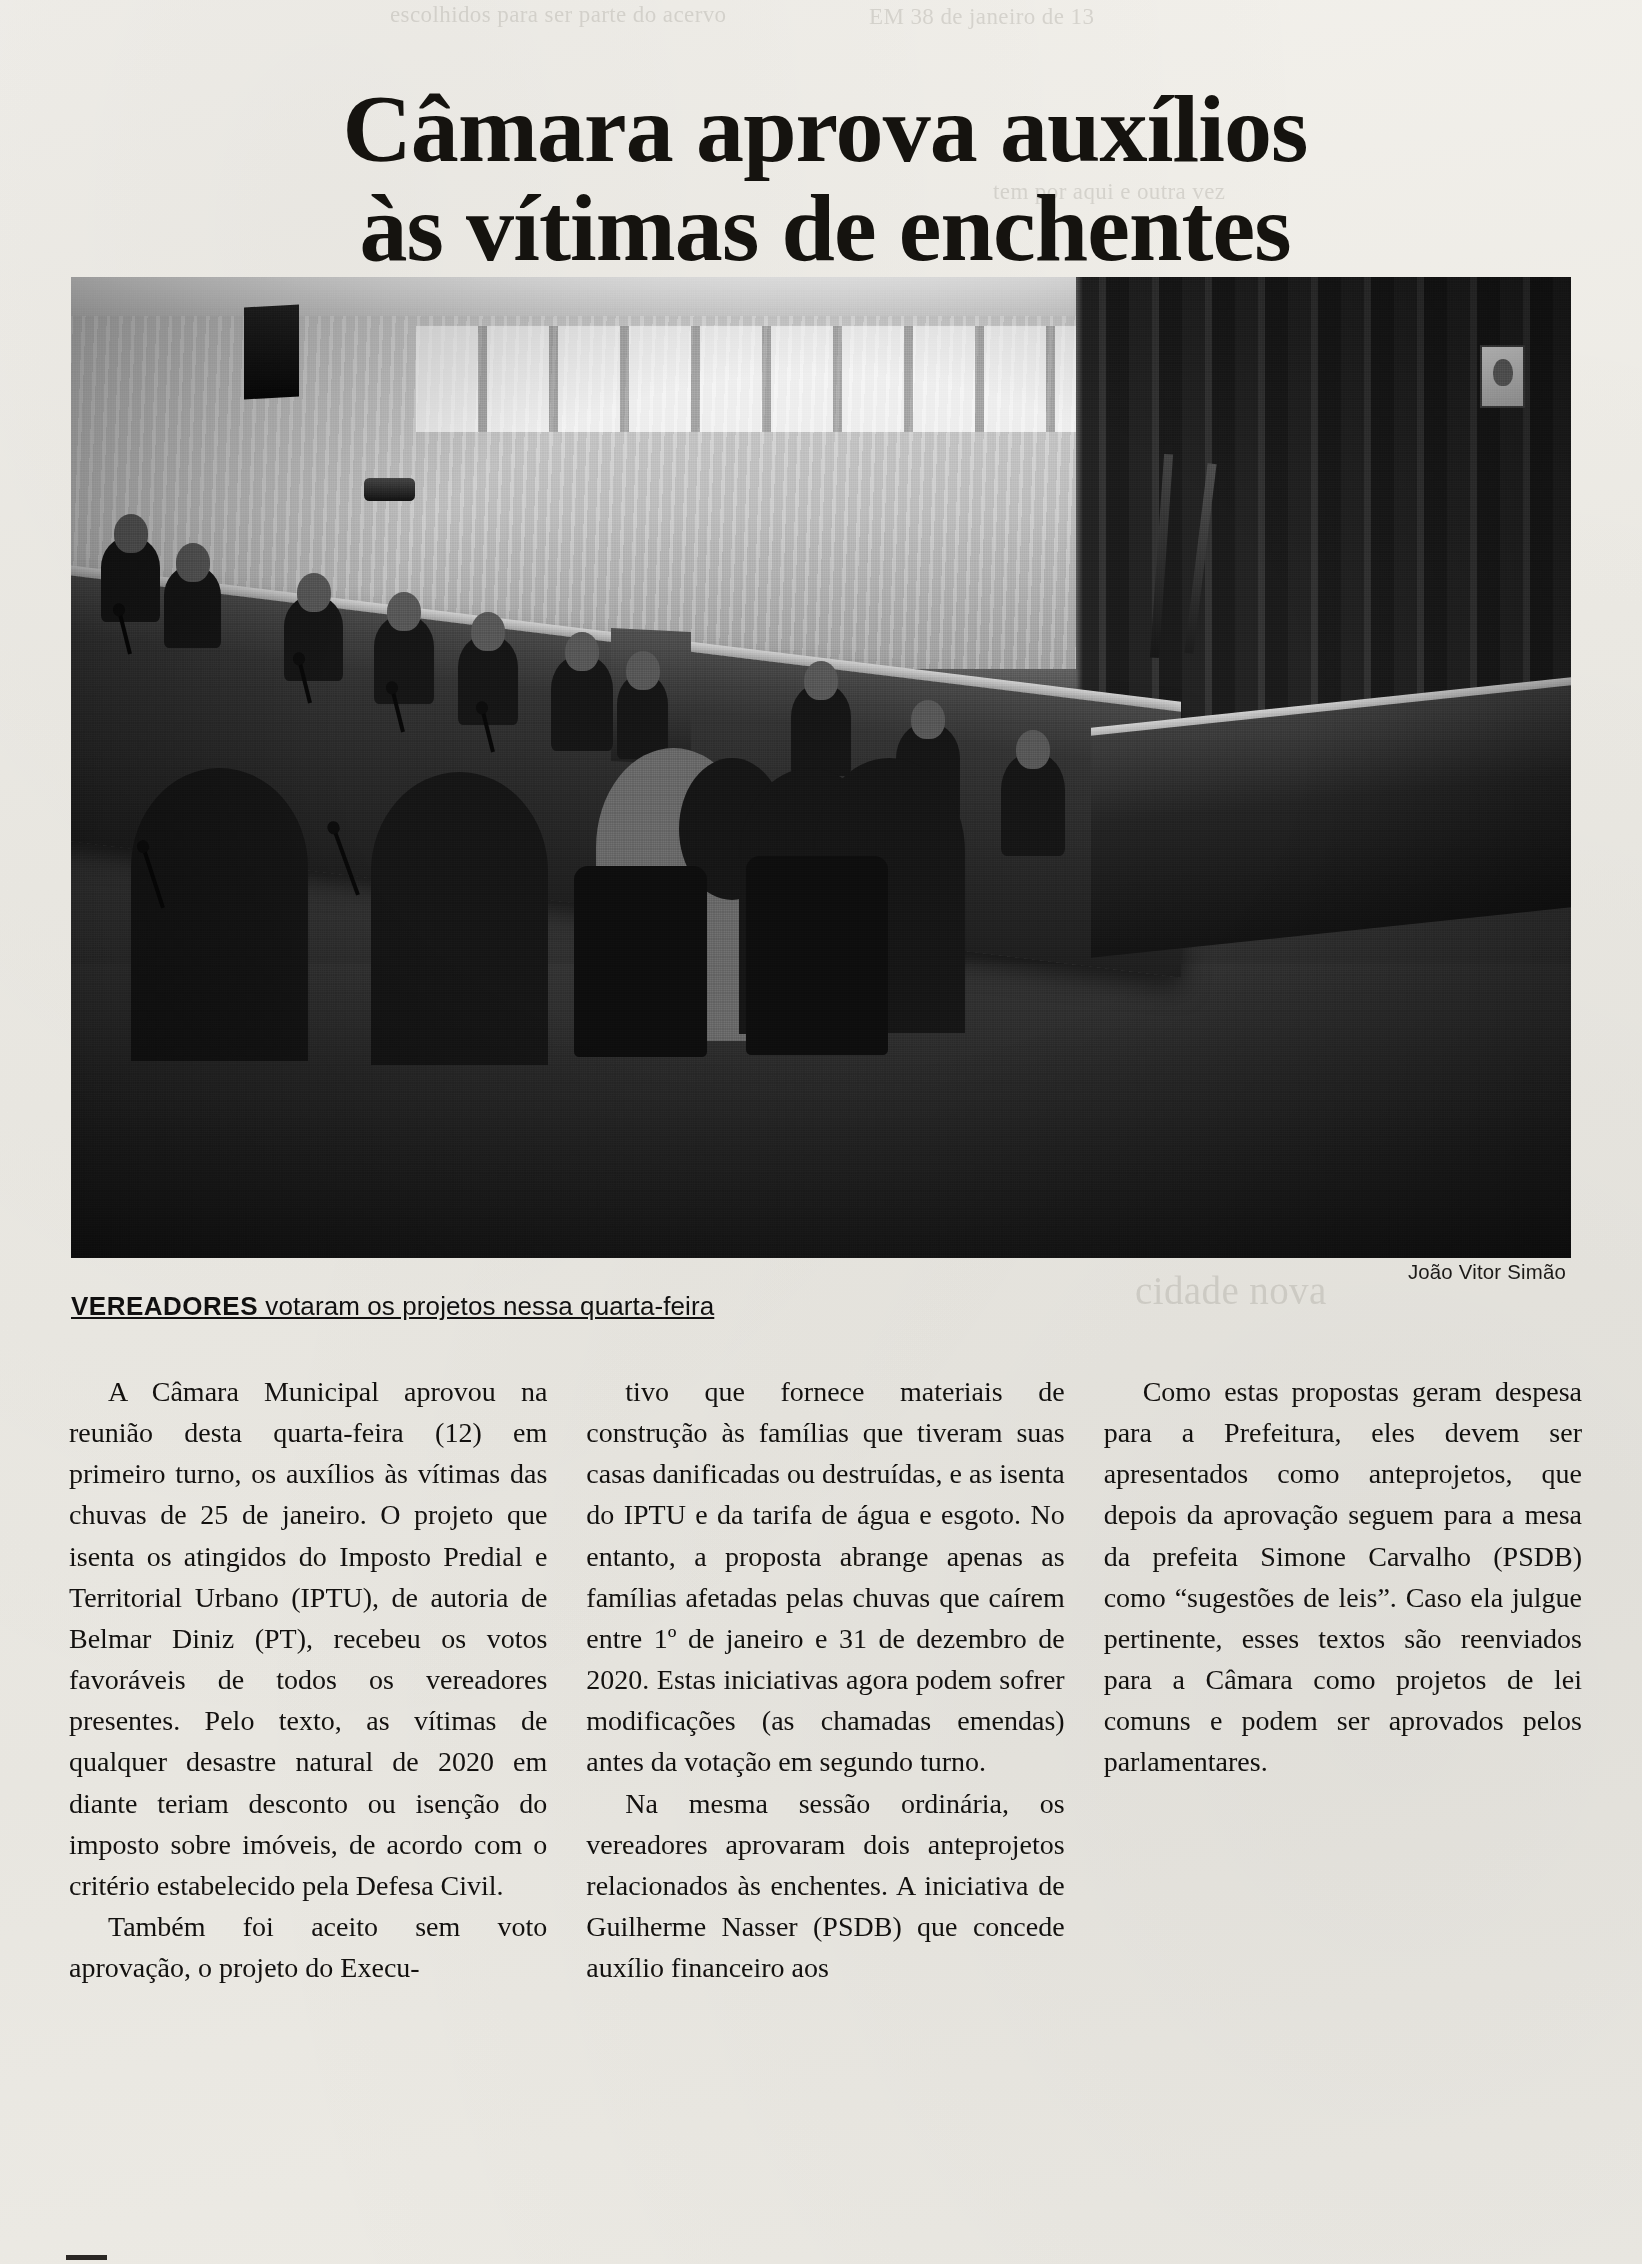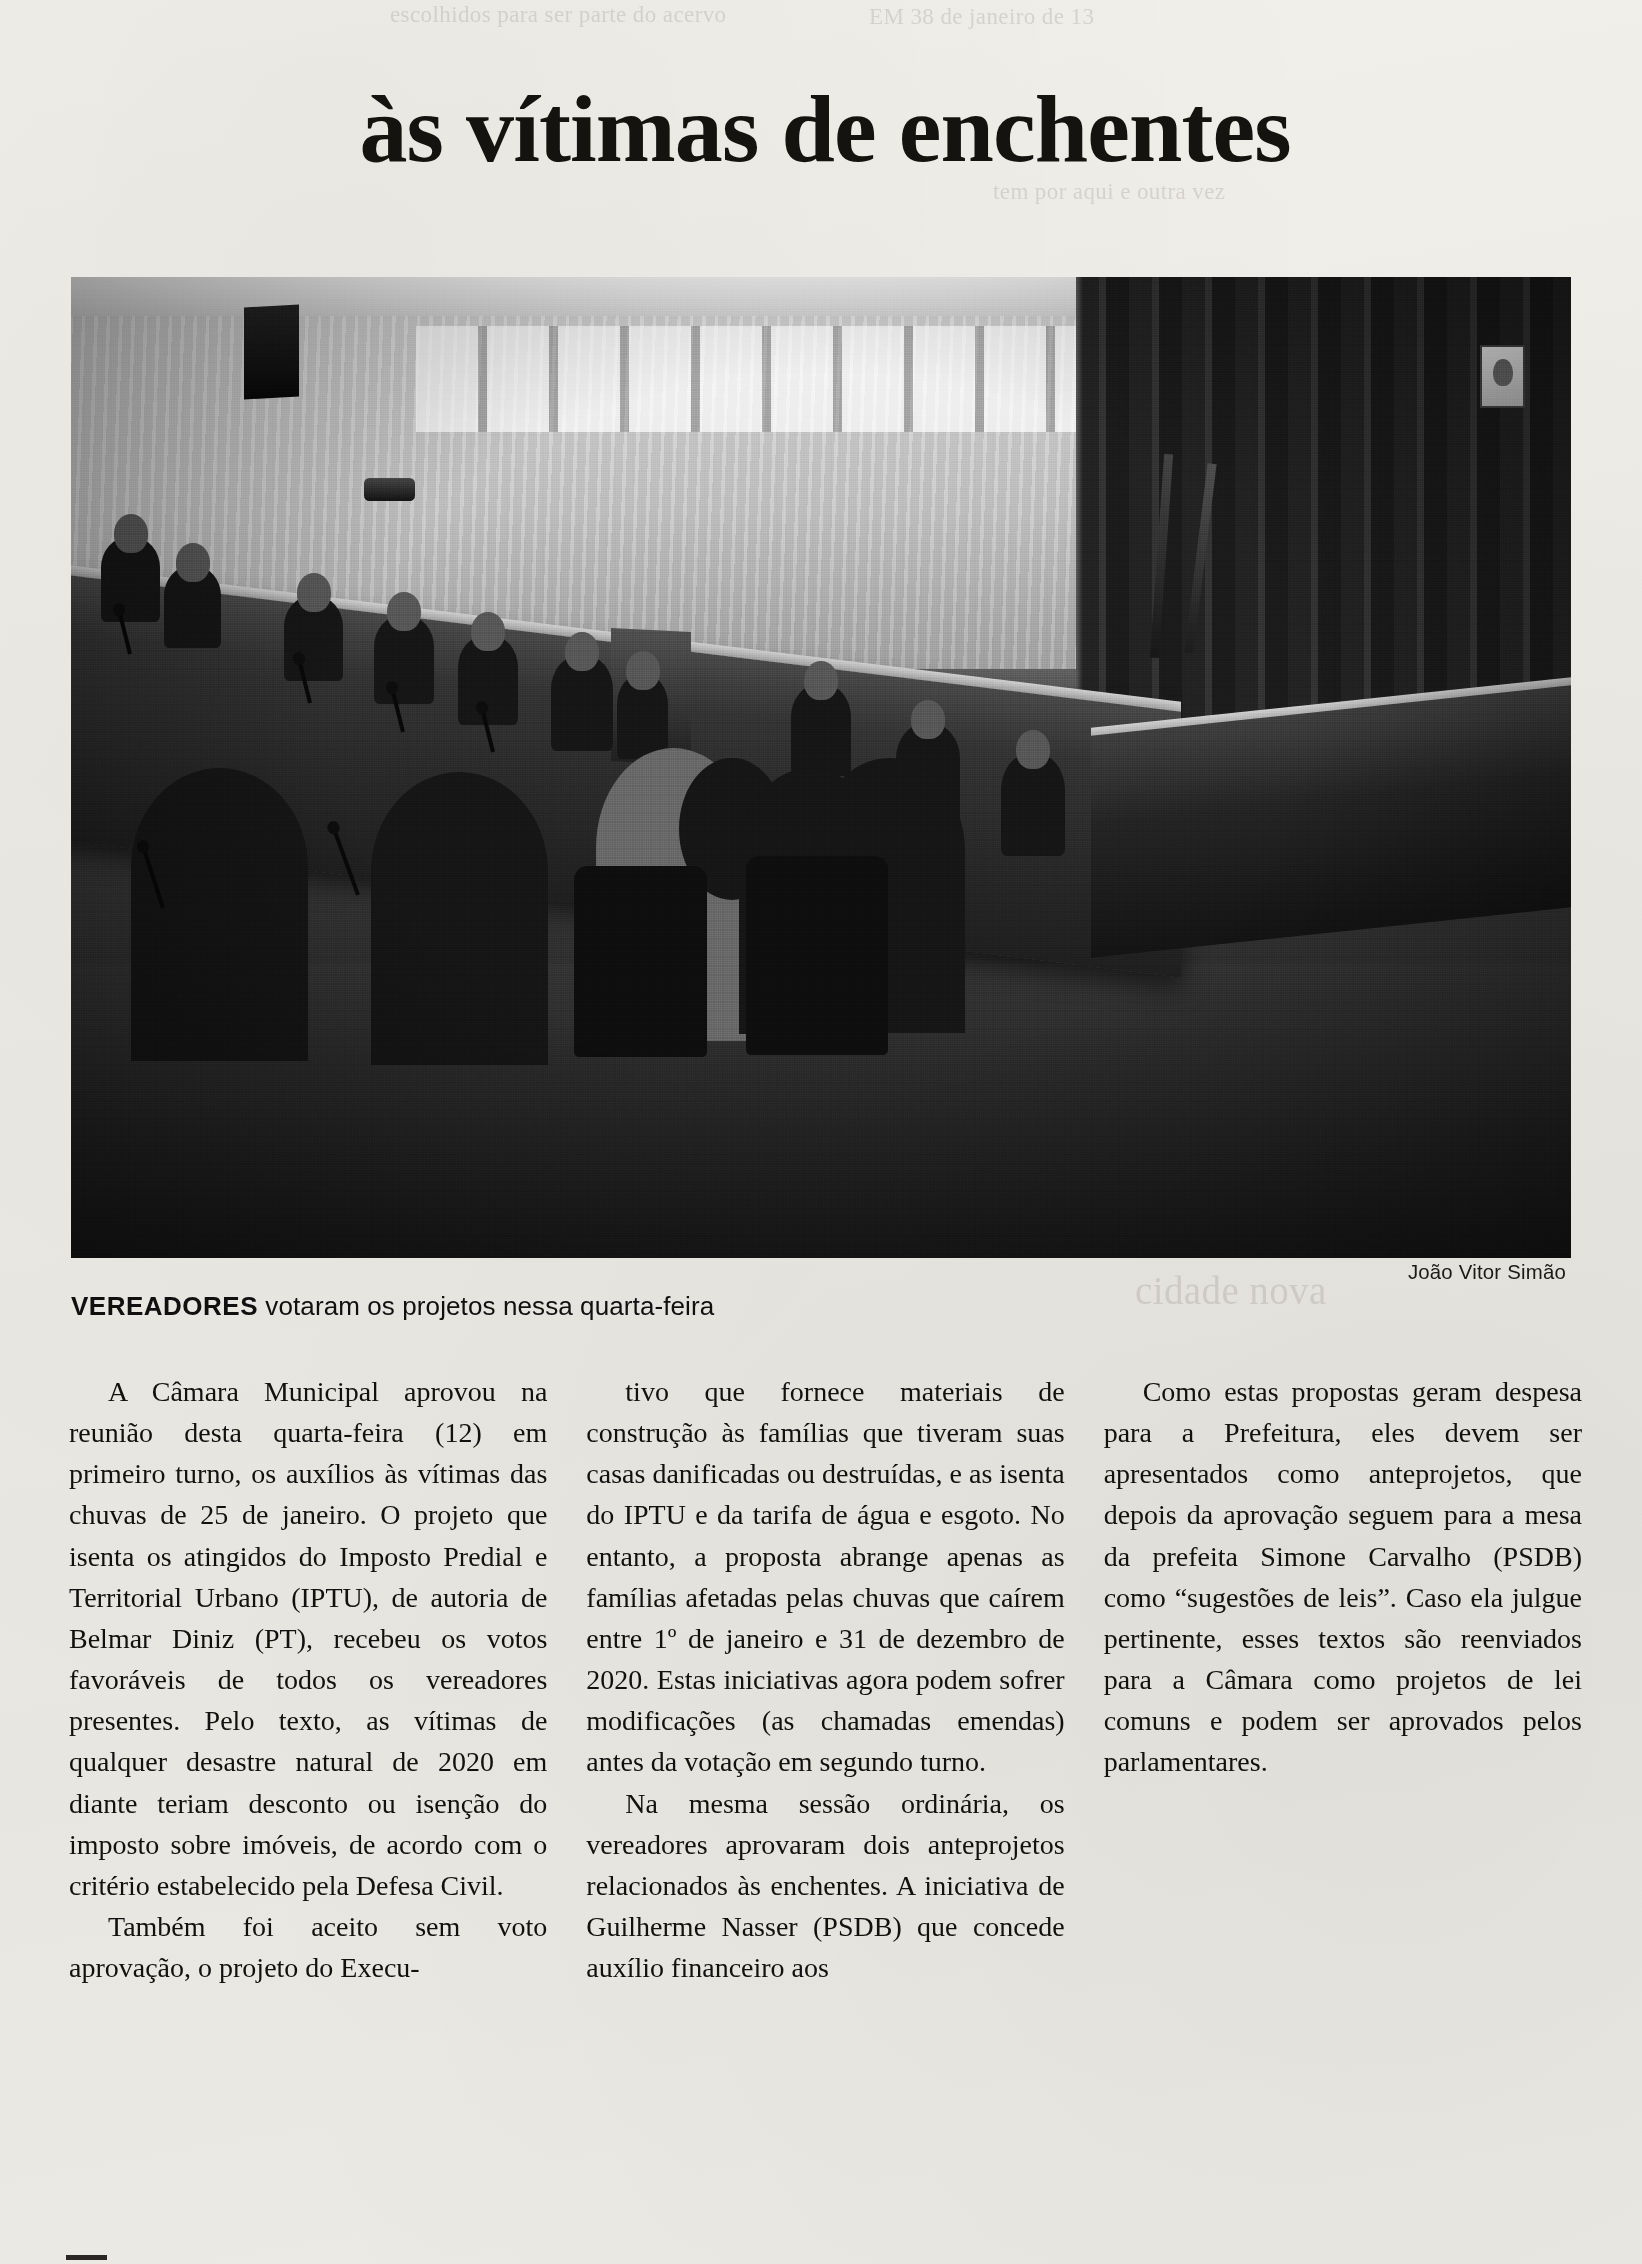--- a/index.html
+++ b/index.html
@@ -218,20 +218,21 @@
   
   .caption {
     position: absolute;
     left: 71px;
     top: 1291px;
     width: 1507px;
     font-family: "Liberation Sans", sans-serif;
     font-size: 26px;
     color: #111010;
     letter-spacing: 0.1px;
+    text-decoration: underline;
   }
   .caption b {
     font-weight: bold;
     letter-spacing: 0.5px;
   }
 
   
   .columns {
     position: absolute;
     left: 69px;
@@ -271,20 +272,21 @@
   <div class="bleed" style="left:390px; top:1.8px; font-size:23px;">escolhidos para ser parte do acervo</div>
   <div class="bleed" style="left:869px; top:3.5px; font-size:23px;">EM 38 de janeiro de 13</div>
   <div class="bleed" style="left:993px; top:151px; font-size:23px;margin-top:28px;">tem por aqui e outra vez</div>
   <div class="bleed" style="left:1020px; top:293px; font-size:26.6px;">de base dos</div>
   <div class="bleed" style="left:319px; top:381px; font-size:30px;">noticiando a presente</div>
   <div class="bleed" style="left:798px; top:461px; font-size:32px;">contam são de lei</div>
   <div class="bleed" style="left:337px; top:497px; font-size:30px;">quando o presidente</div>
   <div class="bleed" style="left:1135px; top:1268px; font-size:39px;text-align:right;">cidade nova</div>
 
   <h1 class="headline">
+    <span>Câmara aprova auxílios</span>
     <span class="l2">às vítimas de enchentes</span>
   </h1>
 
   <figure class="photo-wrap" style="margin:0;">
     <div class="photo">
       <div class="wall"></div>
       <div class="ceilingbeam"></div>
       <div class="window-strip"></div>
       <div class="wall-right">
         <div class="portrait"></div>

